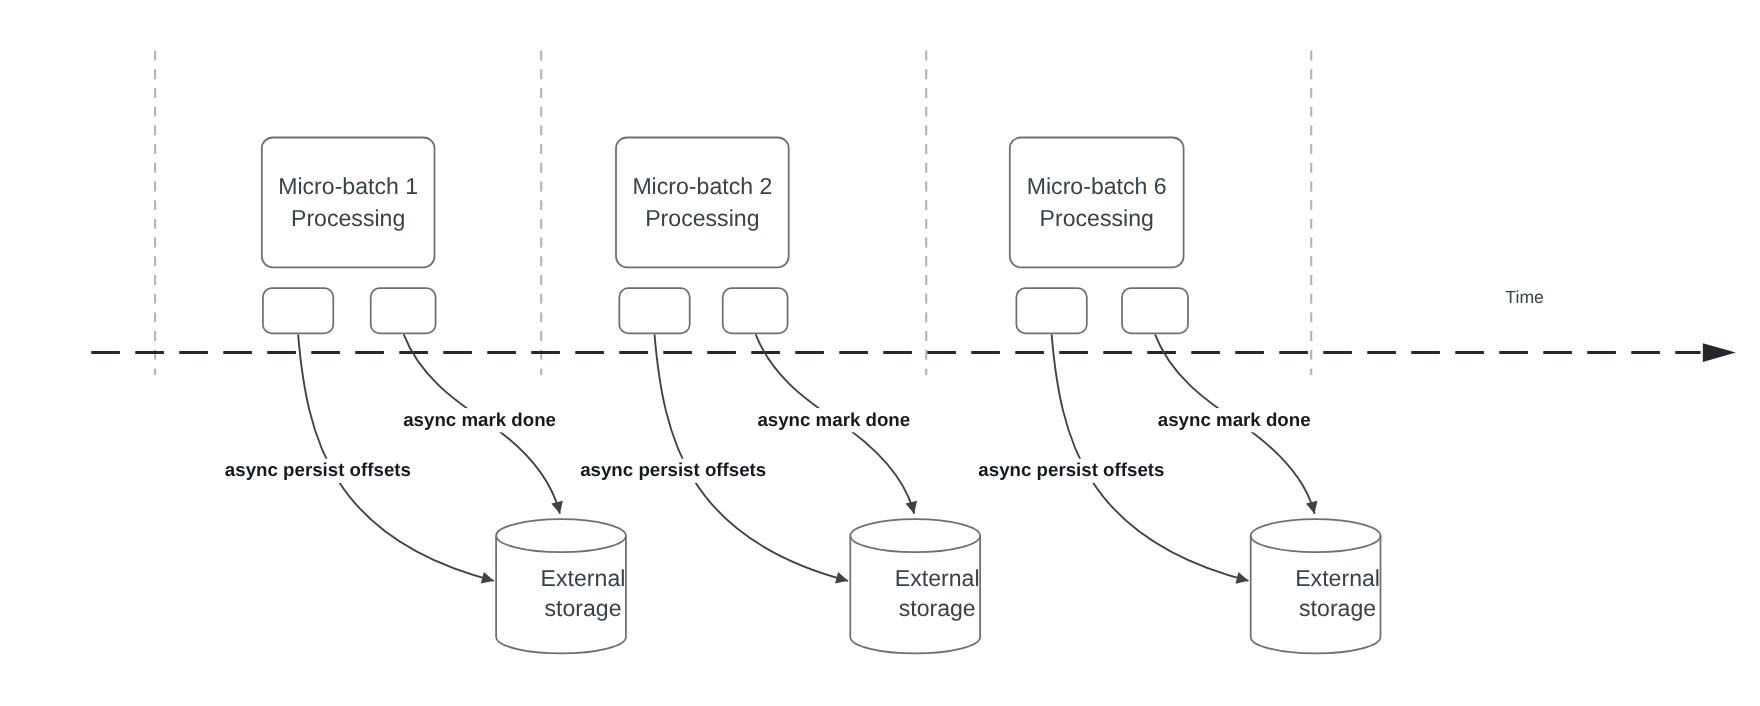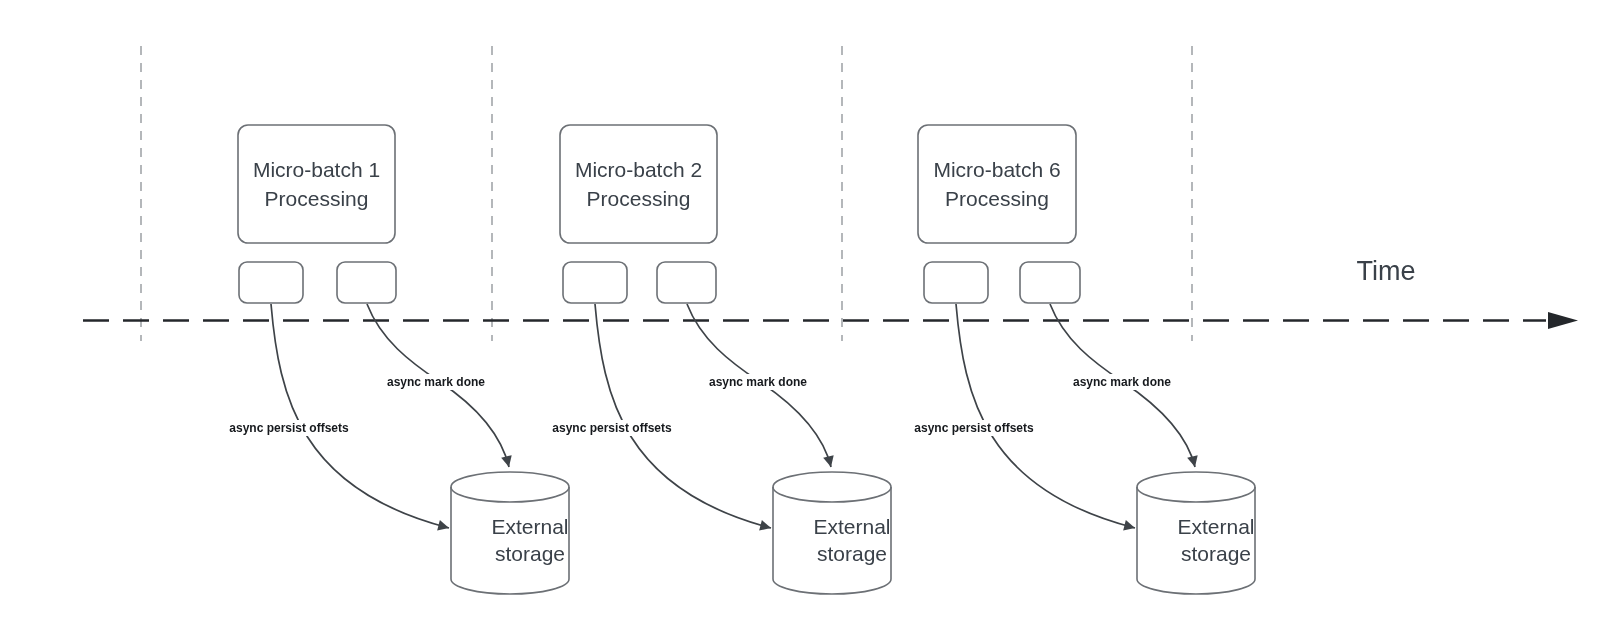--- a/index.html
+++ b/index.html
@@ -28,30 +28,30 @@
   .storage-label {
     display: flex;
     align-items: center;
     justify-content: center;
     font-size: 21px;
     line-height: 27px;
     margin-left: 20px;
   }
   .edge-label {
     transform: translate(-50%, -50%);
-    font-size: 12px;
+    font-size: 17px;
     font-weight: bold;
     color: #16191d;
     background: #ffffff;
     padding: 1px 4px;
     white-space: nowrap;
   }
   .time-label {
     transform: translate(-50%, -50%);
-    font-size: 27px;
+    font-size: 16px;
     white-space: nowrap;
   }
 </style>
 </head>
 <body>
 
 <div class="canvas">
 
   <svg width="1600" height="642" viewBox="0 0 1600 642">
     <defs>

